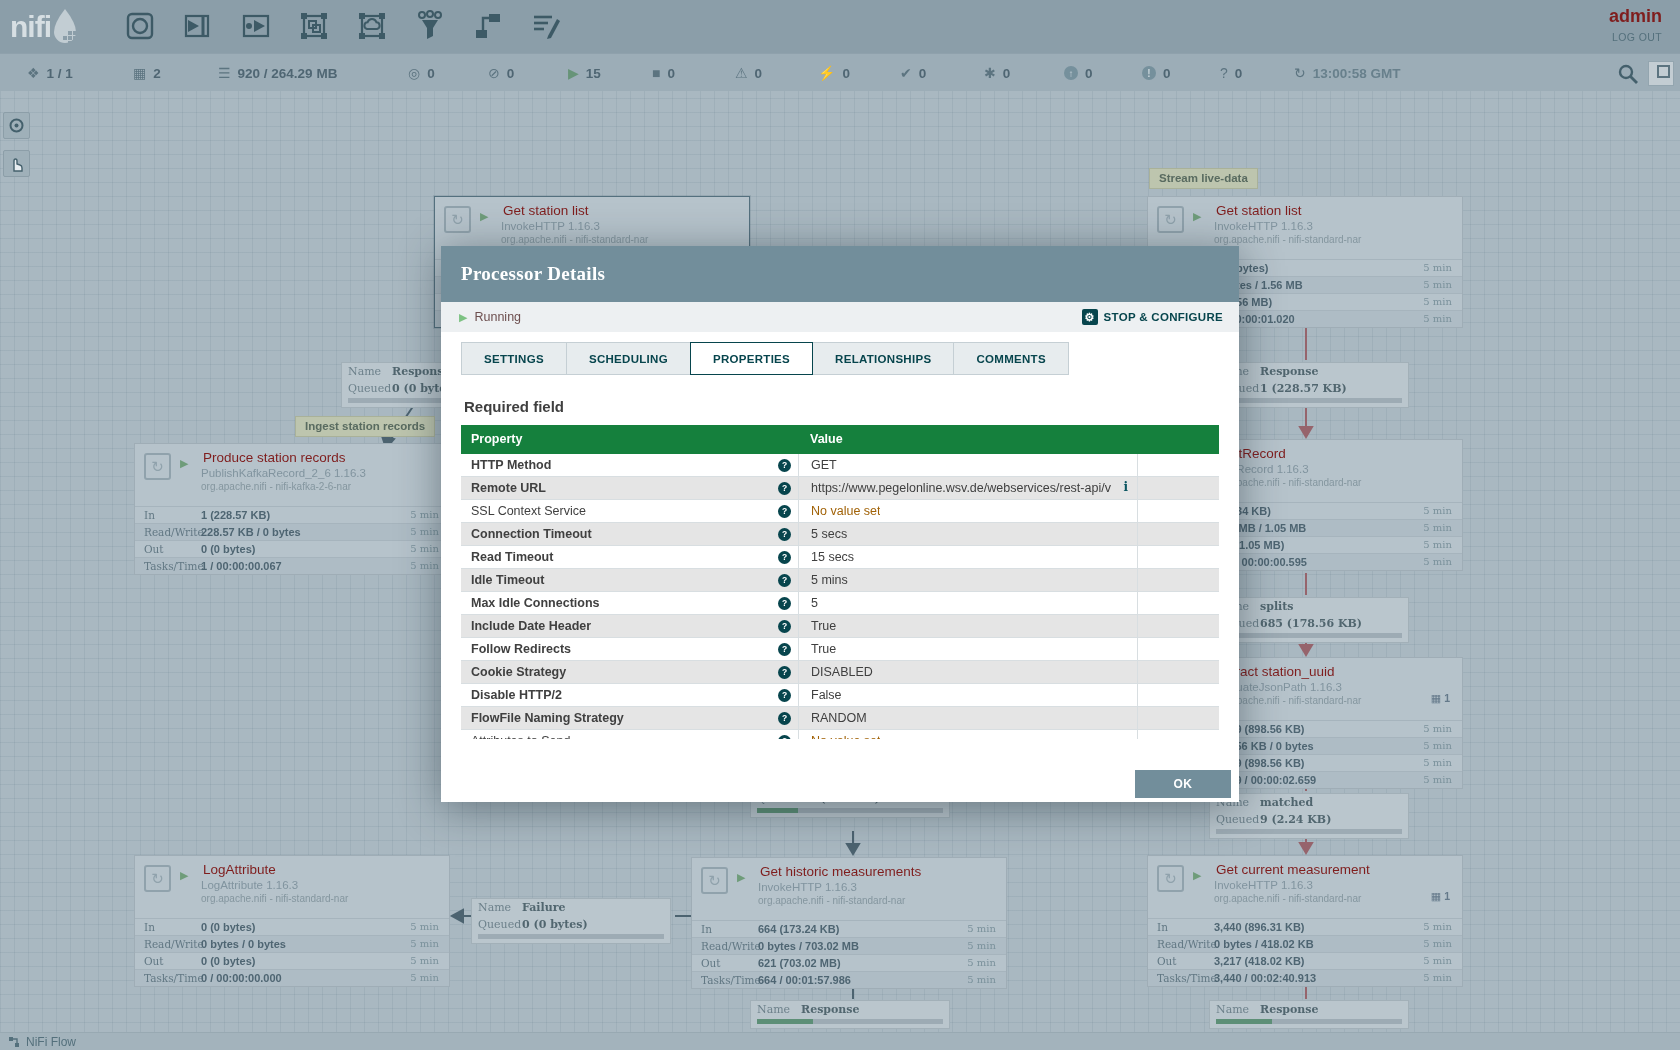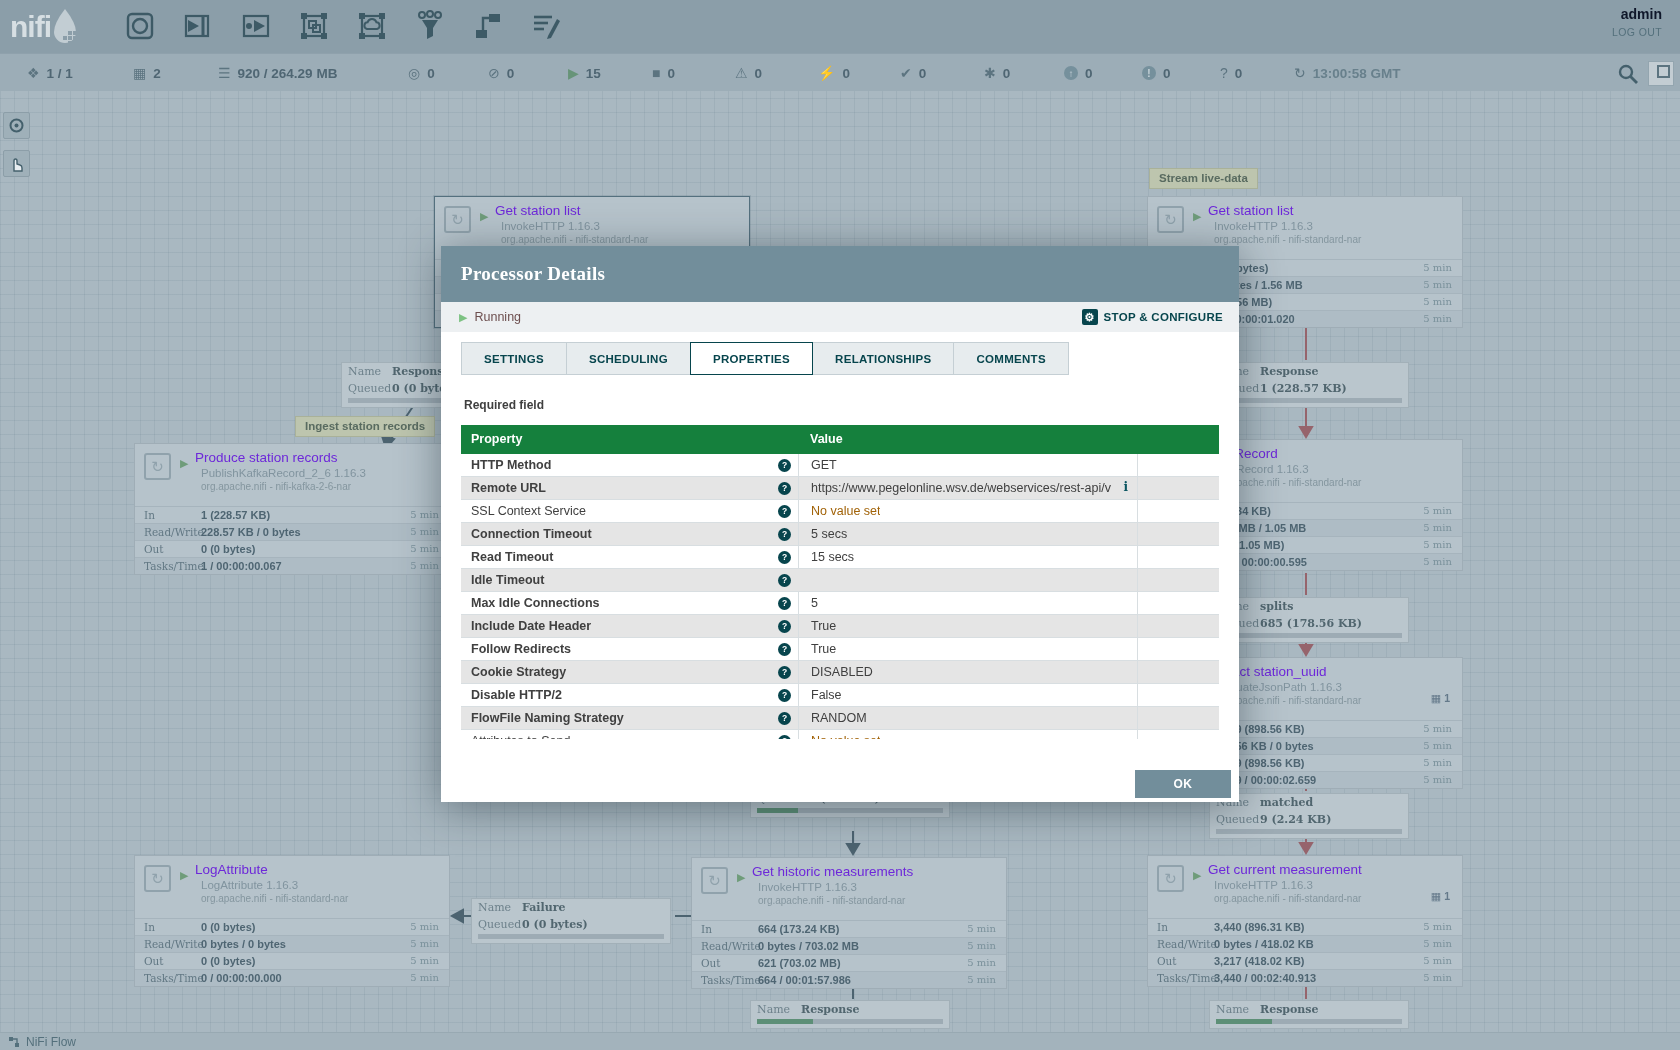--- a/index.html
+++ b/index.html
@@ -15,21 +15,21 @@
   #lines { position:absolute; left:0; top:0; z-index:1; }
 
   
   #toolbar { position:absolute; left:0; top:0; width:1680px; height:69px;
              background:#8b9ea9; z-index:6; }
   #logo { position:absolute; left:10px; top:6px; height:42px; display:flex; align-items:center; }
   #logo .word { font-size:30px; font-weight:bold; letter-spacing:-1px; color:#d7dfe3; }
   #comp-icons { position:absolute; left:124px; top:8px; display:flex; gap:26px; }
   .cicon { width:32px; height:36px; display:flex; align-items:center; justify-content:center; cursor:grab; }
   #account { position:absolute; right:18px; top:6px; text-align:right; }
-  #account .admin { font-size:14px; color:#0f172a; font-weight:bold; }
+  #account .admin { font-size:18px; color:#7f1d1d; font-weight:bold; }
   #account .logout { font-size:10.5px; color:#54707c; letter-spacing:.4px; margin-top:4px; cursor:pointer; }
 
   
   #statusbar { position:absolute; left:0; top:53px; width:1680px; height:38px;
                background:#9cadb7; z-index:6; border-top:1px solid #8fa1ac; }
   .sitem { position:absolute; top:0; height:38px; display:flex; align-items:center; gap:7px;
            font-size:13.5px; font-weight:bold; color:#4f6673; }
   .sitem .ic { font-size:14px; color:#5c7480; font-weight:normal; }
   .sitem .ic.green { color:#679478; }
   .badge-circle { width:14px; height:14px; border-radius:50%; background:#75909c; color:#c9d5db;
@@ -45,21 +45,21 @@
                  border:1px solid #8c9ea8; border-radius:2px; z-index:3; cursor:pointer;
                  display:flex; align-items:center; justify-content:center; }
 
   
   .proc { position:absolute; width:316px; background:#b6c3cb; border:1px solid #9fadb6; z-index:2; cursor:pointer; }
   .proc.selected { border:1px solid #54707e; box-shadow:0 0 0 1px #54707e33; }
   .proc .phead { position:relative; height:62px; }
   .proc .picon { position:absolute; left:9px; top:9px; width:27px; height:27px; border:2px solid #90a2ac;
                  border-radius:3px; color:#90a2ac; font-size:15px; line-height:23px; text-align:center; }
   .proc .pplay { position:absolute; left:45px; top:13px; font-size:11px; color:#6f9c7a; }
-  .proc .ptitle { position:absolute; left:60px; top:6px; font-size:13.5px; color:#6d28d9; }
+  .proc .ptitle { position:absolute; left:68px; top:6px; font-size:13.5px; color:#7f1d1d; }
   .proc .ptype  { position:absolute; left:66px; top:23px; font-size:11.5px; color:#81949f; }
   .proc .pbundle{ position:absolute; left:66px; top:37px; font-size:10px; color:#84969f; }
   .proc .pbadge { position:absolute; right:12px; top:34px; font-size:10.5px; color:#64798a; font-weight:bold; }
   .proc .pbadge .g { font-weight:normal; font-size:11px; margin-right:3px; }
   .prow { position:relative; height:17px; border-top:1px solid #a6b4bd; font-size:11px; }
   .prow:nth-child(odd) { background:#aebcc5; }
   .prow .rl { position:absolute; left:9px; top:2px; font-family:"DejaVu Serif", serif; color:#627884; font-size:10.5px; }
   .prow .rv { position:absolute; left:66px; top:2px; font-weight:bold; color:#4e6572; }
   .prow .rw { position:absolute; right:10px; top:2px; font-family:"DejaVu Serif", serif; color:#7b929c; font-size:10px; }
 
@@ -94,21 +94,21 @@
   #stop-config { display:flex; align-items:center; gap:6px; font-size:11.5px; font-weight:bold;
                  color:#07454d; letter-spacing:.3px; cursor:pointer; }
   #stop-config .gearbox { width:16px; height:16px; background:#07454d; color:#fff; font-size:11px;
                  line-height:16px; text-align:center; border-radius:2px; }
   #tabs { position:absolute; left:20px; top:96px; display:flex; }
   .tab { height:33px; line-height:33px; padding:0 22px; background:#e7ecee; border:1px solid #c5cfd4;
          margin-left:-1px; font-size:11.5px; font-weight:bold; color:#07454d; letter-spacing:.3px;
          cursor:pointer; }
   .tab:first-child { margin-left:0; }
   .tab.active { background:#fff; border:1px solid #07454d; position:relative; z-index:2; }
-  #required-note { position:absolute; left:23px; top:152px; font-size:12px; font-weight:bold; color:#3f3f3f; }
+  #required-note { position:absolute; left:23px; top:152px; font-size:15px; font-weight:bold; color:#3f3f3f; }
   #ptable { position:absolute; left:20px; top:179px; width:758px; height:314px; overflow:hidden; }
   #ptable-head { height:29px; background:#15803d; color:#fff; font-size:12.5px; font-weight:bold;
                  position:relative; }
   #ptable-head .h1 { position:absolute; left:10px; top:7px; }
   #ptable-head .h2 { position:absolute; left:349px; top:7px; }
   .trow { position:relative; height:23px; border-bottom:1px solid #d8dee1; background:#fff; font-size:12.5px; }
   .trow.alt { background:#e5e5e5; }
   .trow .pname { position:absolute; left:10px; top:4px; color:#404040; }
   .trow.req .pname { font-weight:bold; }
   .trow .help { position:absolute; left:317px; top:5px; width:13px; height:13px; border-radius:50%;
@@ -606,20 +606,23 @@
             <span class="pname">Read Timeout</span>
             <span class="help">?</span>
             <div class="vcell">
               <span class="pval">15 secs</span>
             </div>
             <div class="ecell"></div>
           </div>
           <div class="trow alt req">
             <span class="pname">Idle Timeout</span>
             <span class="help">?</span>
+            <div class="vcell">
+              <span class="pval">5 mins</span>
+            </div>
             <div class="ecell"></div>
           </div>
           <div class="trow req">
             <span class="pname">Max Idle Connections</span>
             <span class="help">?</span>
             <div class="vcell">
               <span class="pval">5</span>
             </div>
             <div class="ecell"></div>
           </div>

